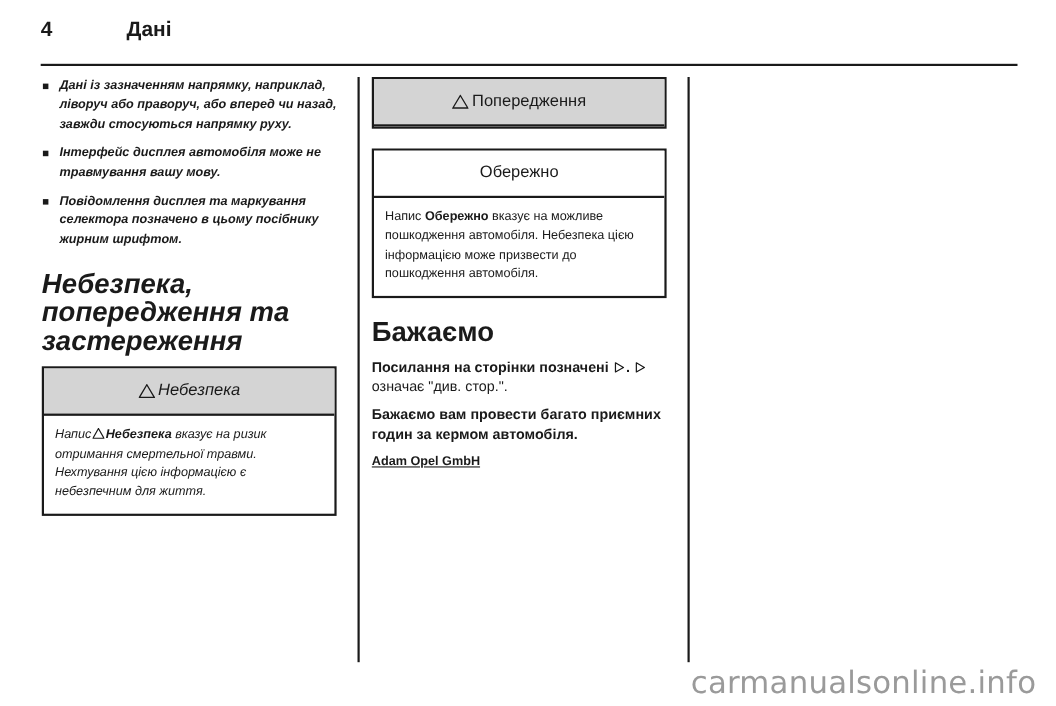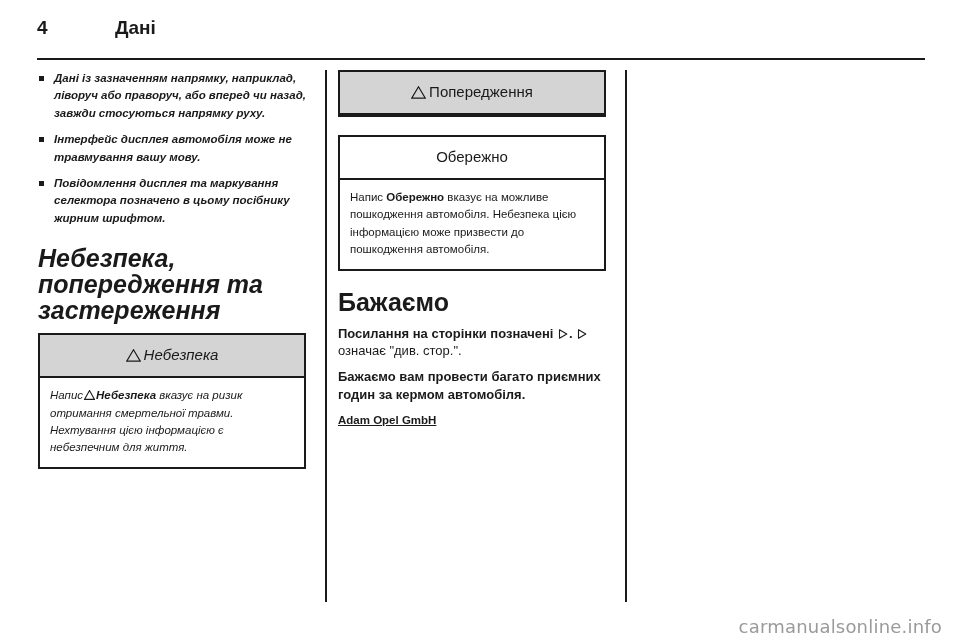--- a/index.html
+++ b/index.html
@@ -185,21 +185,21 @@
     line-height: 17.4px;
     margin: 0;
     text-decoration: underline;
   }
 
   
   .watermark {
     position: absolute;
     right: 18px;
     bottom: 5px;
-    font-size: 18px;
+    font-size: 28px;
     color: #9a9a9a;
     font-family: "DejaVu Sans", sans-serif;
     letter-spacing: 0.2px;
     white-space: nowrap;
   }
 </style>
 </head>
 <body>
 
 <div class="page">

